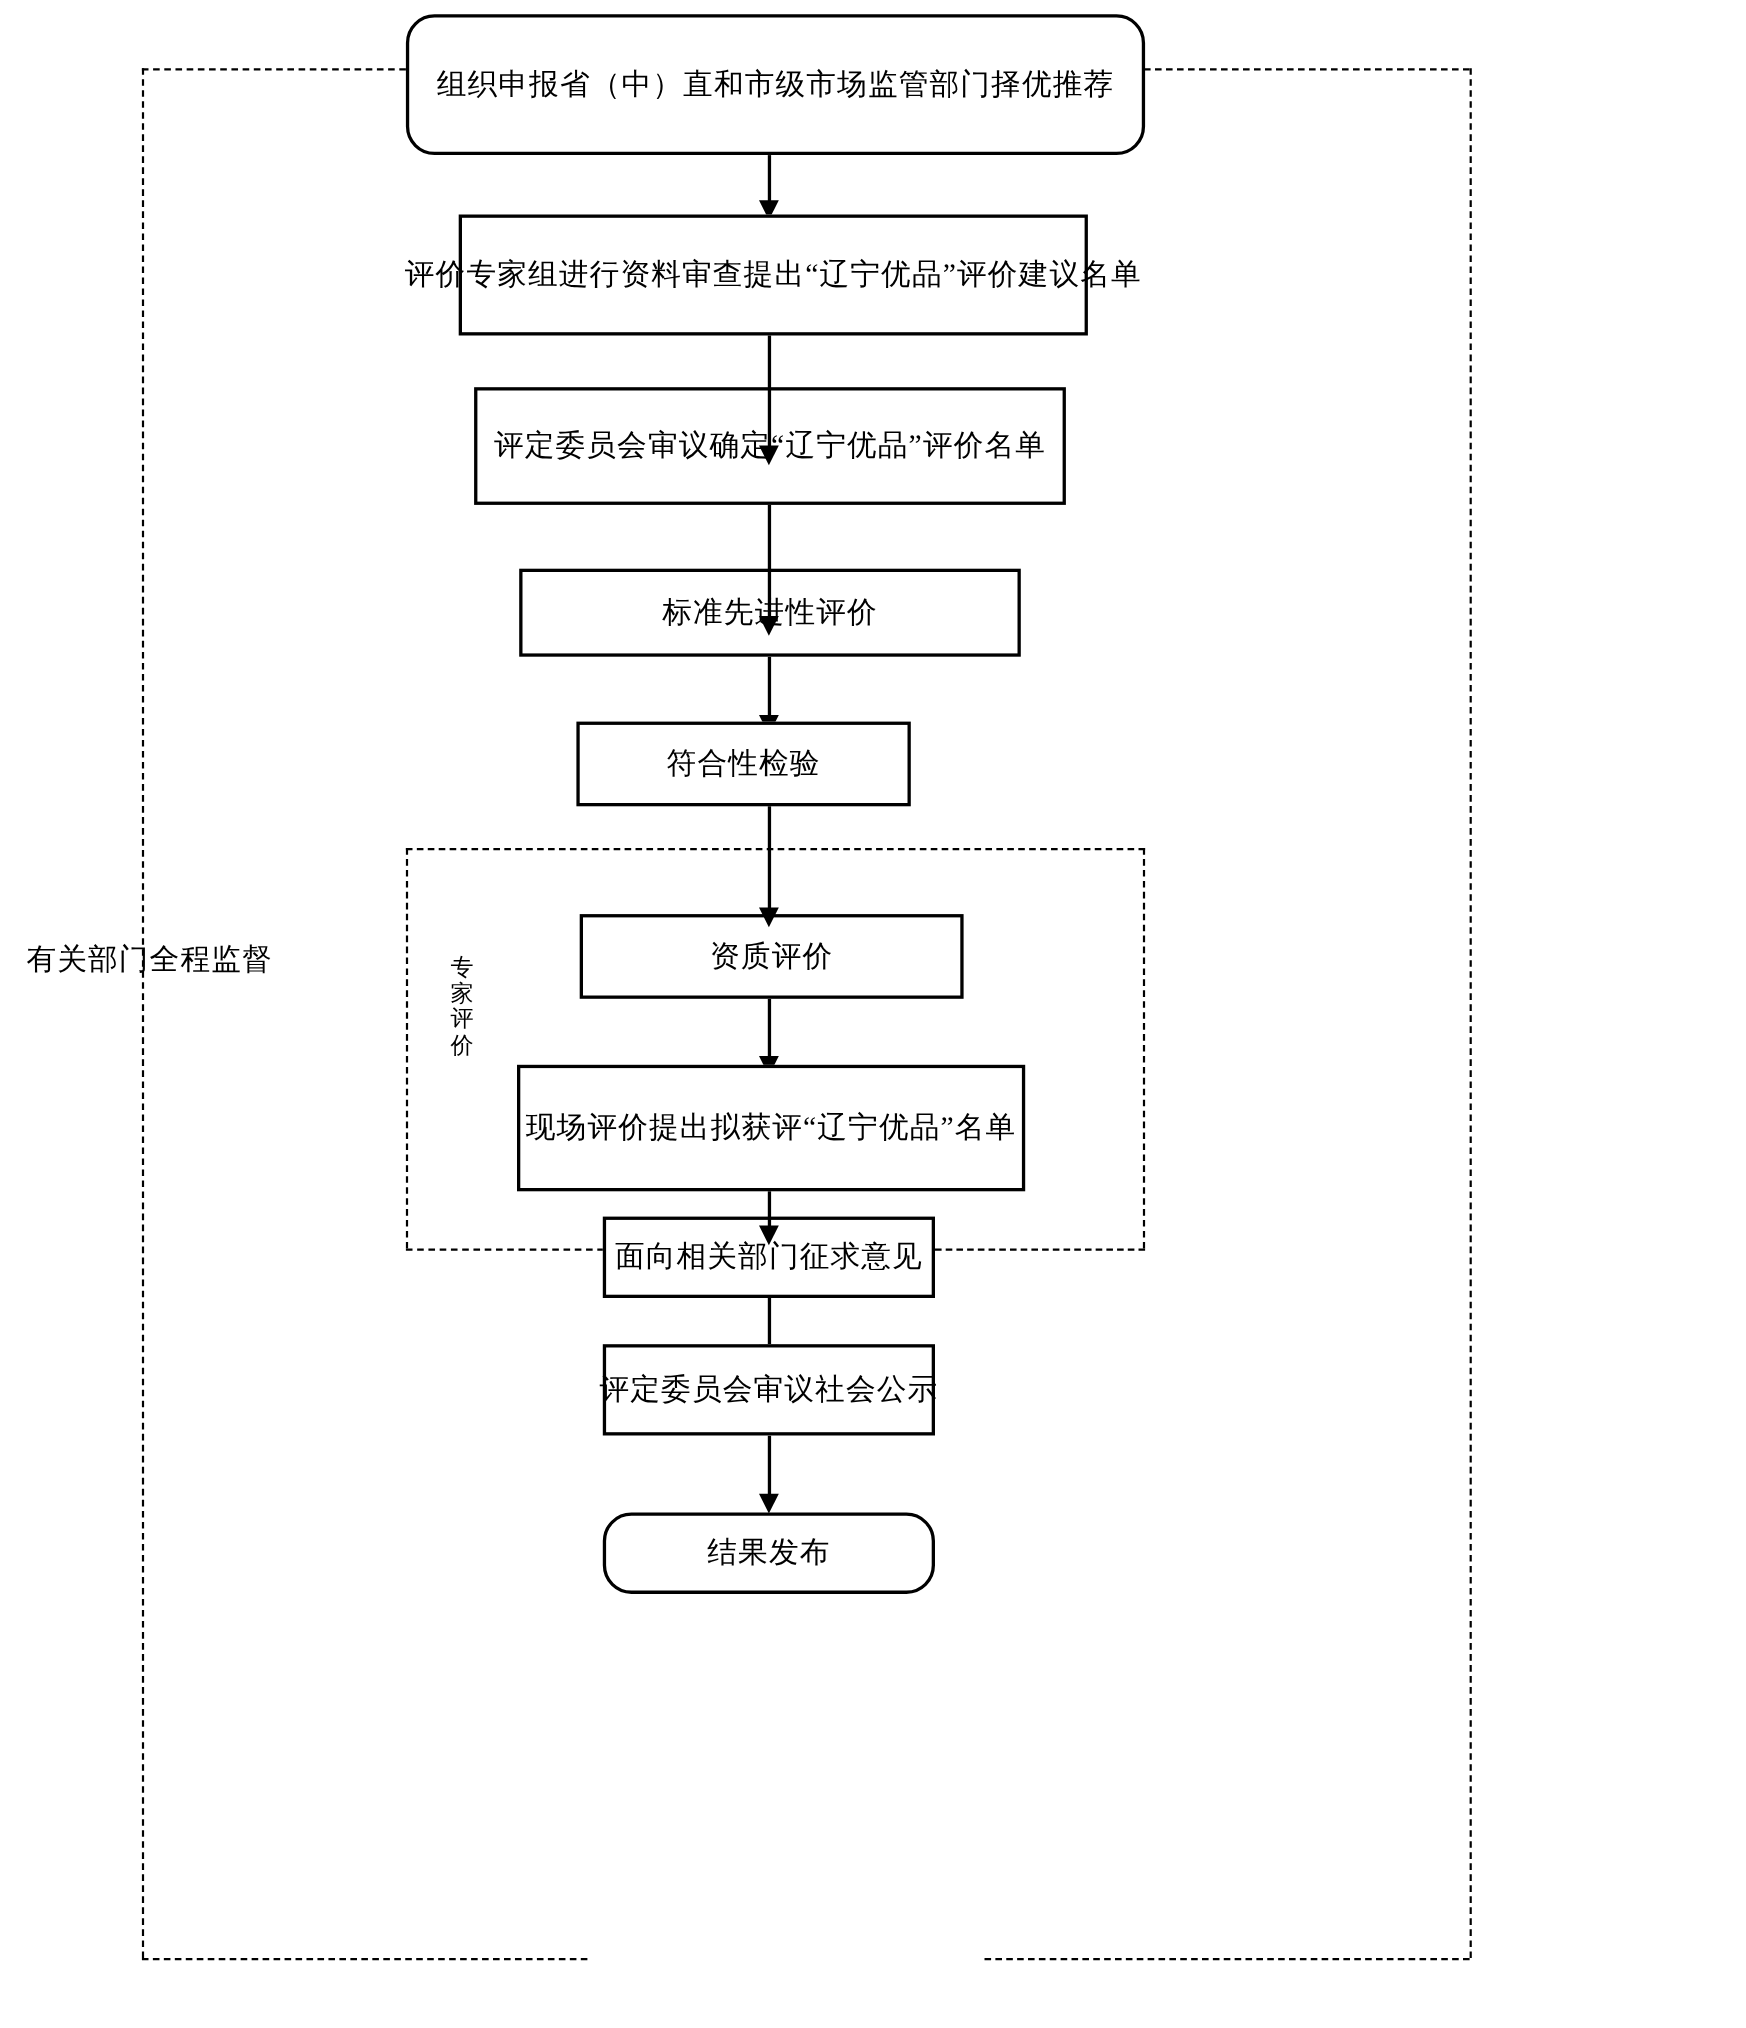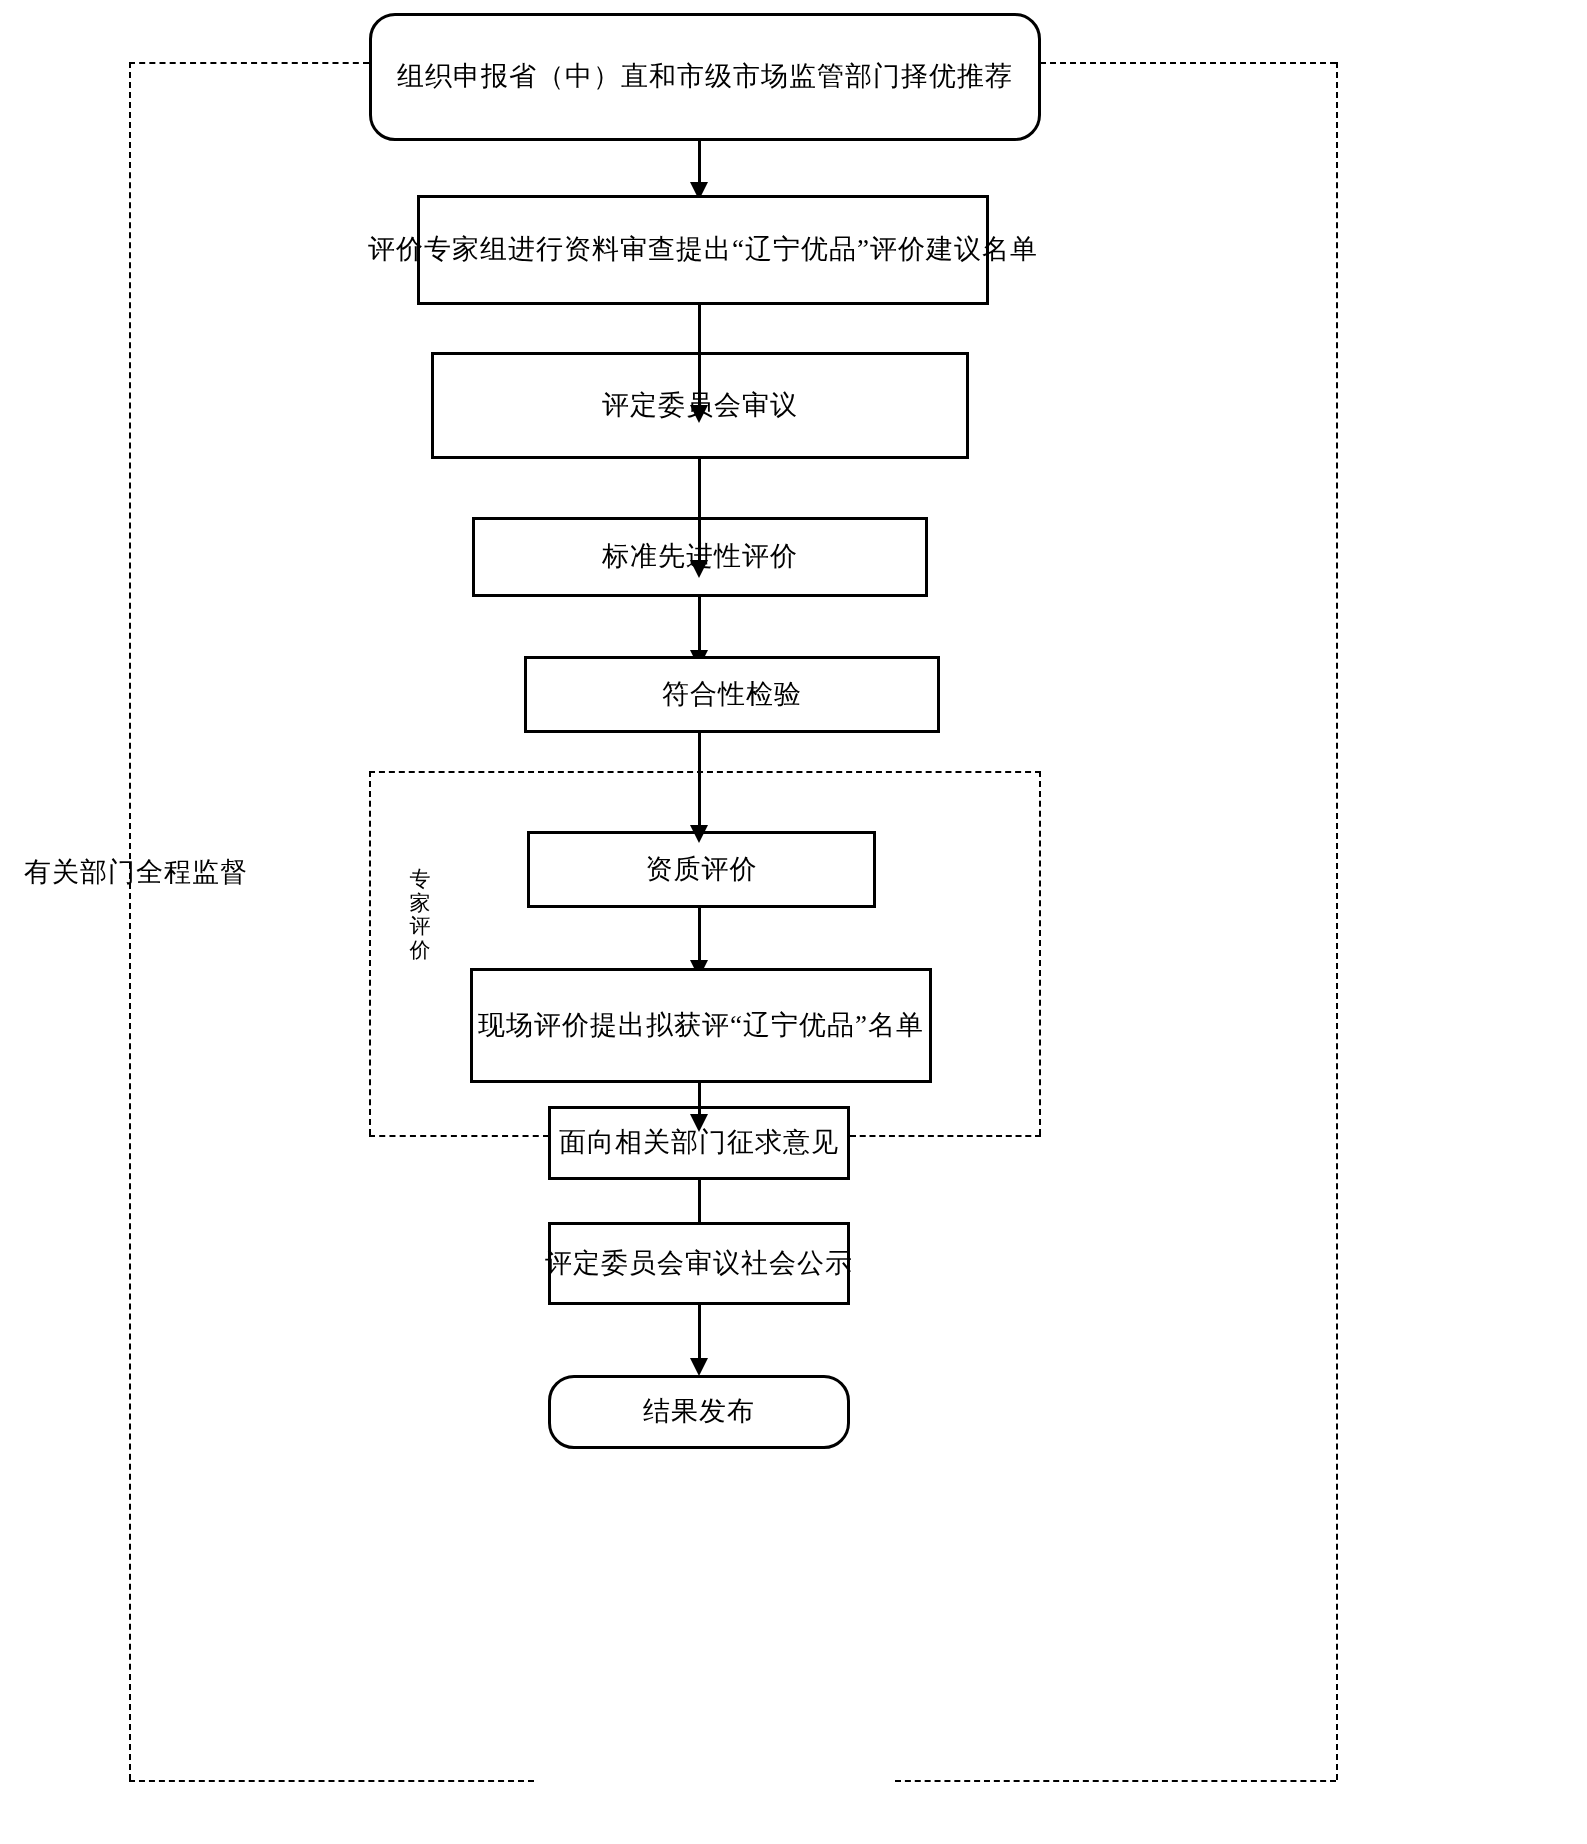--- a/index.html
+++ b/index.html
@@ -153,27 +153,28 @@
     <span class="line">省（中）直和市级市场监管部门择优推荐</span>
   </div>
 
   <div class="node" style="left:417px; top:195px; width:572px; height:110px;justify-content:center;">
     <span class="line">评价专家组进行资料审查</span>
     <span class="line">提出“辽宁优品”评价建议名单</span>
   </div>
 
   <div class="node" style="left:431px; top:352px; width:538px; height:107px;">
     <span class="line">评定委员会审议</span>
+    <span class="line">确定“辽宁优品”评价名单</span>
   </div>
 
   <div class="node" style="left:472px; top:517px; width:456px; height:80px;align-items:center;">
     <span class="line">标准先进性评价</span>
   </div>
 
-  <div class="node" style="left:524px; top:656px; width:416px; height:77px;">
+  <div class="node" style="left:524px; top:656px; width:304px; height:77px;">
     <span class="line">符合性检验</span>
   </div>
 
   <div class="node" style="left:527px; top:831px; width:349px; height:77px;">
     <span class="line">资质评价</span>
   </div>
 
   <div class="node" style="left:470px; top:968px; width:462px; height:115px;">
     <span class="line">现场评价</span>
     <span class="line">提出拟获评“辽宁优品”名单</span>

